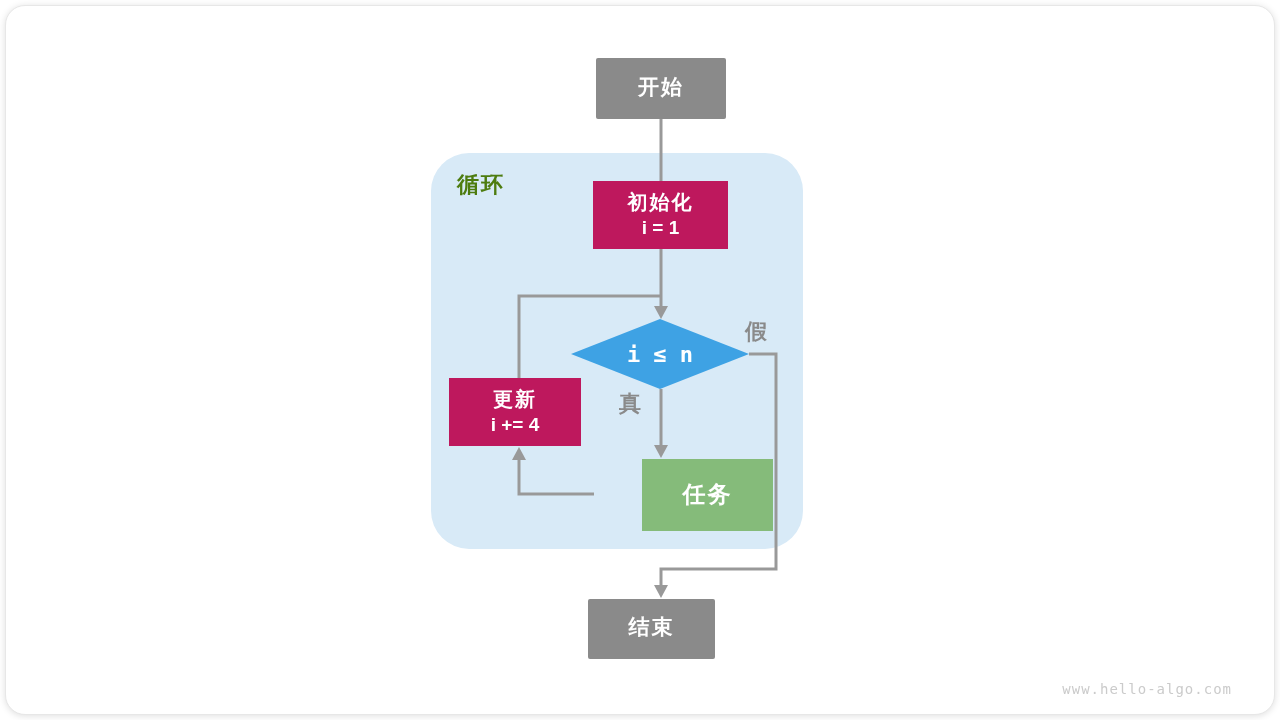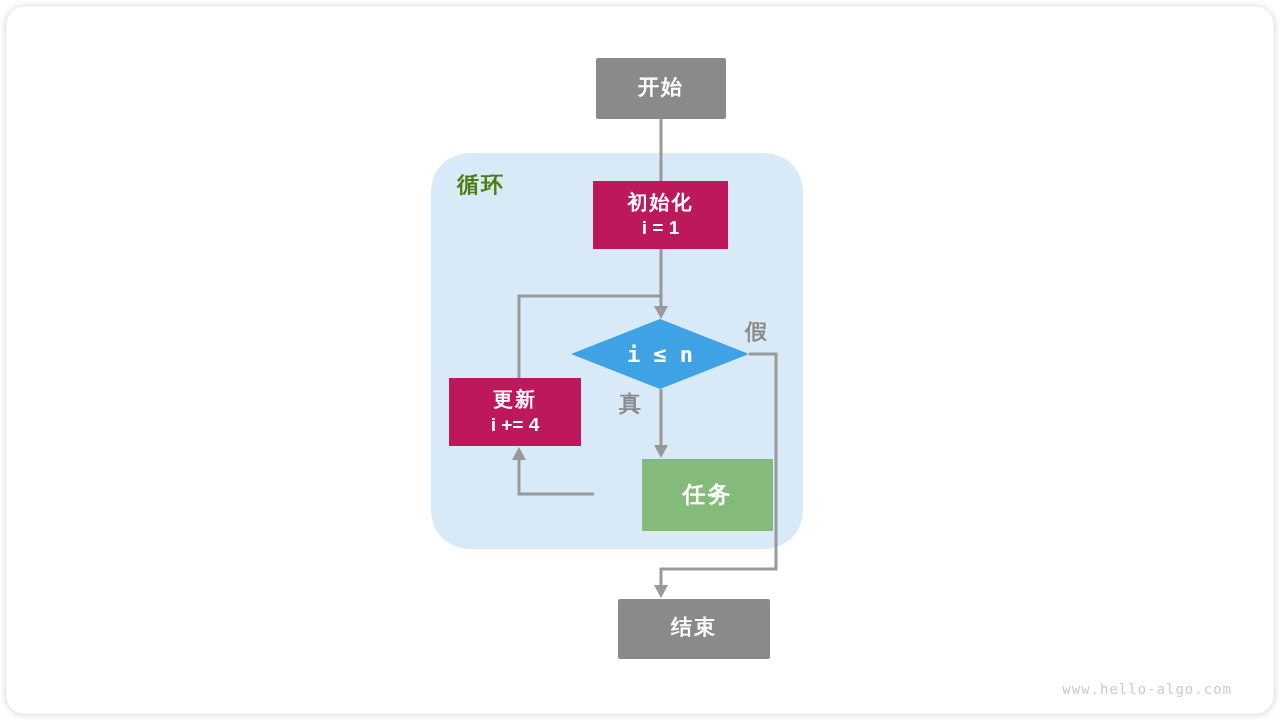--- a/index.html
+++ b/index.html
@@ -78,21 +78,21 @@
   }
   .terminal { background: #8a8a8a; border-radius: 2px; font-family: Liberation Mono, monospace; }
   .process-blue { background: #be185d; }
   .process-green { background: #85bb7a; }
 
   .node-start { left: 590px; top: 52px;  width: 130px; height: 61px; }
   .node-init  { left: 587px; top: 175px; width: 135px; height: 68px; }
   .node-update{ left: 443px; top: 372px; width: 132px; height: 68px; }
   .node-task  { left: 588px; top: 453px; width: 131px; height: 72px; margin-left: 48px; }
   .node-task .cjk { font-size: 23px; }
-  .node-end   { left: 612px; top: 593px; width: 152px; height: 60px; align-items: center; }
+  .node-end   { left: 582px; top: 593px; width: 127px; height: 60px; align-items: center; }
 
   .diamond {
     position: absolute;
     left: 565px; top: 313px;
     width: 178px; height: 70px;
     z-index: 3;
   }
   .diamond svg {
     position: absolute;
     left: 0; top: 0;

